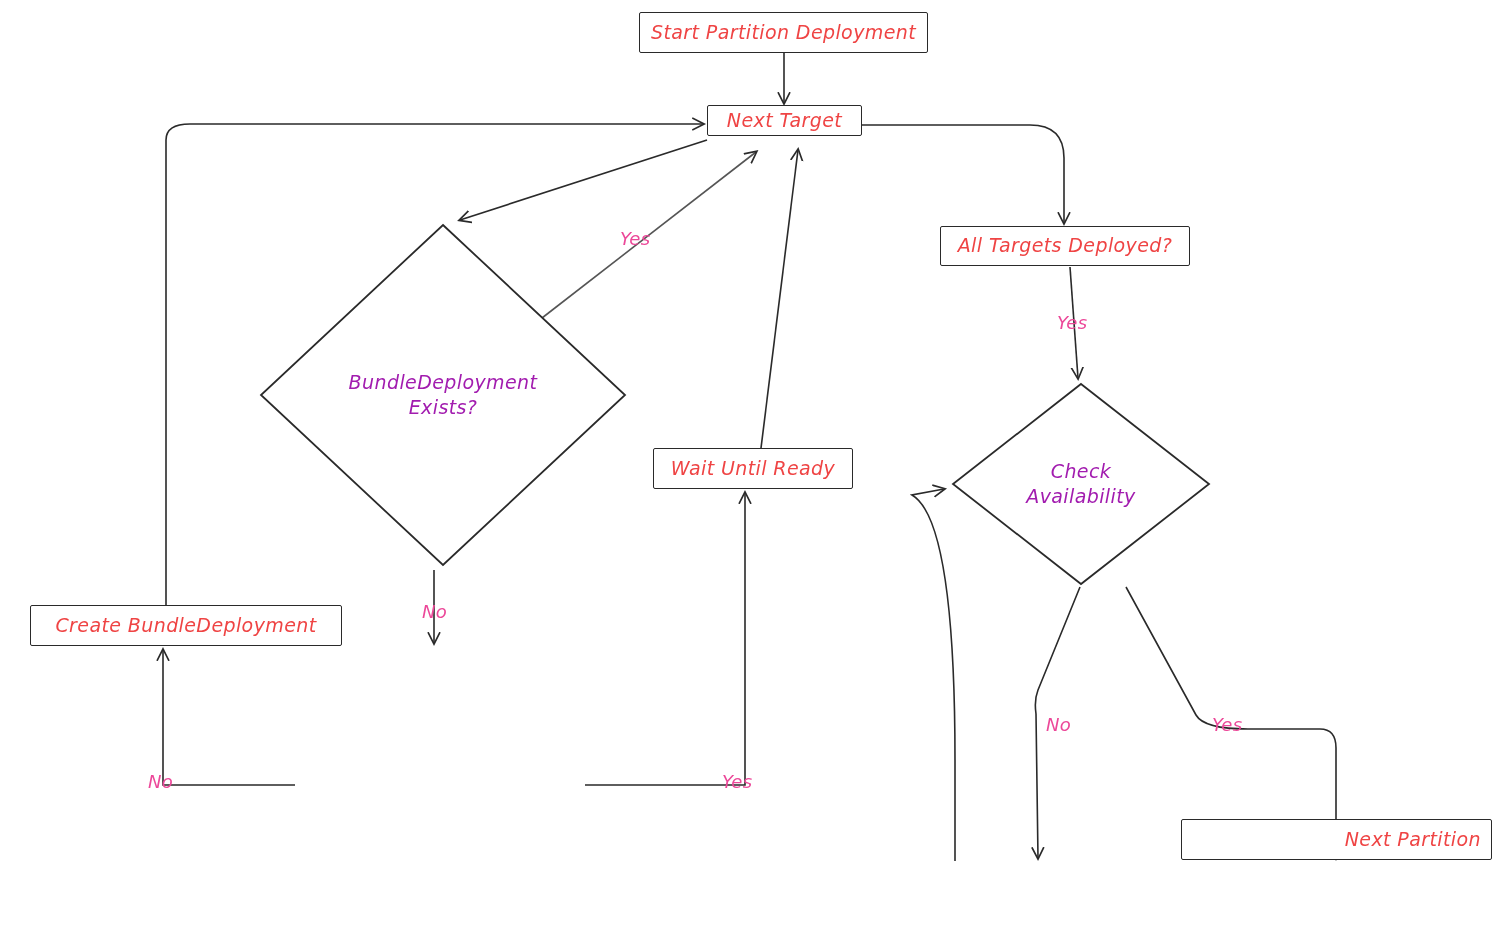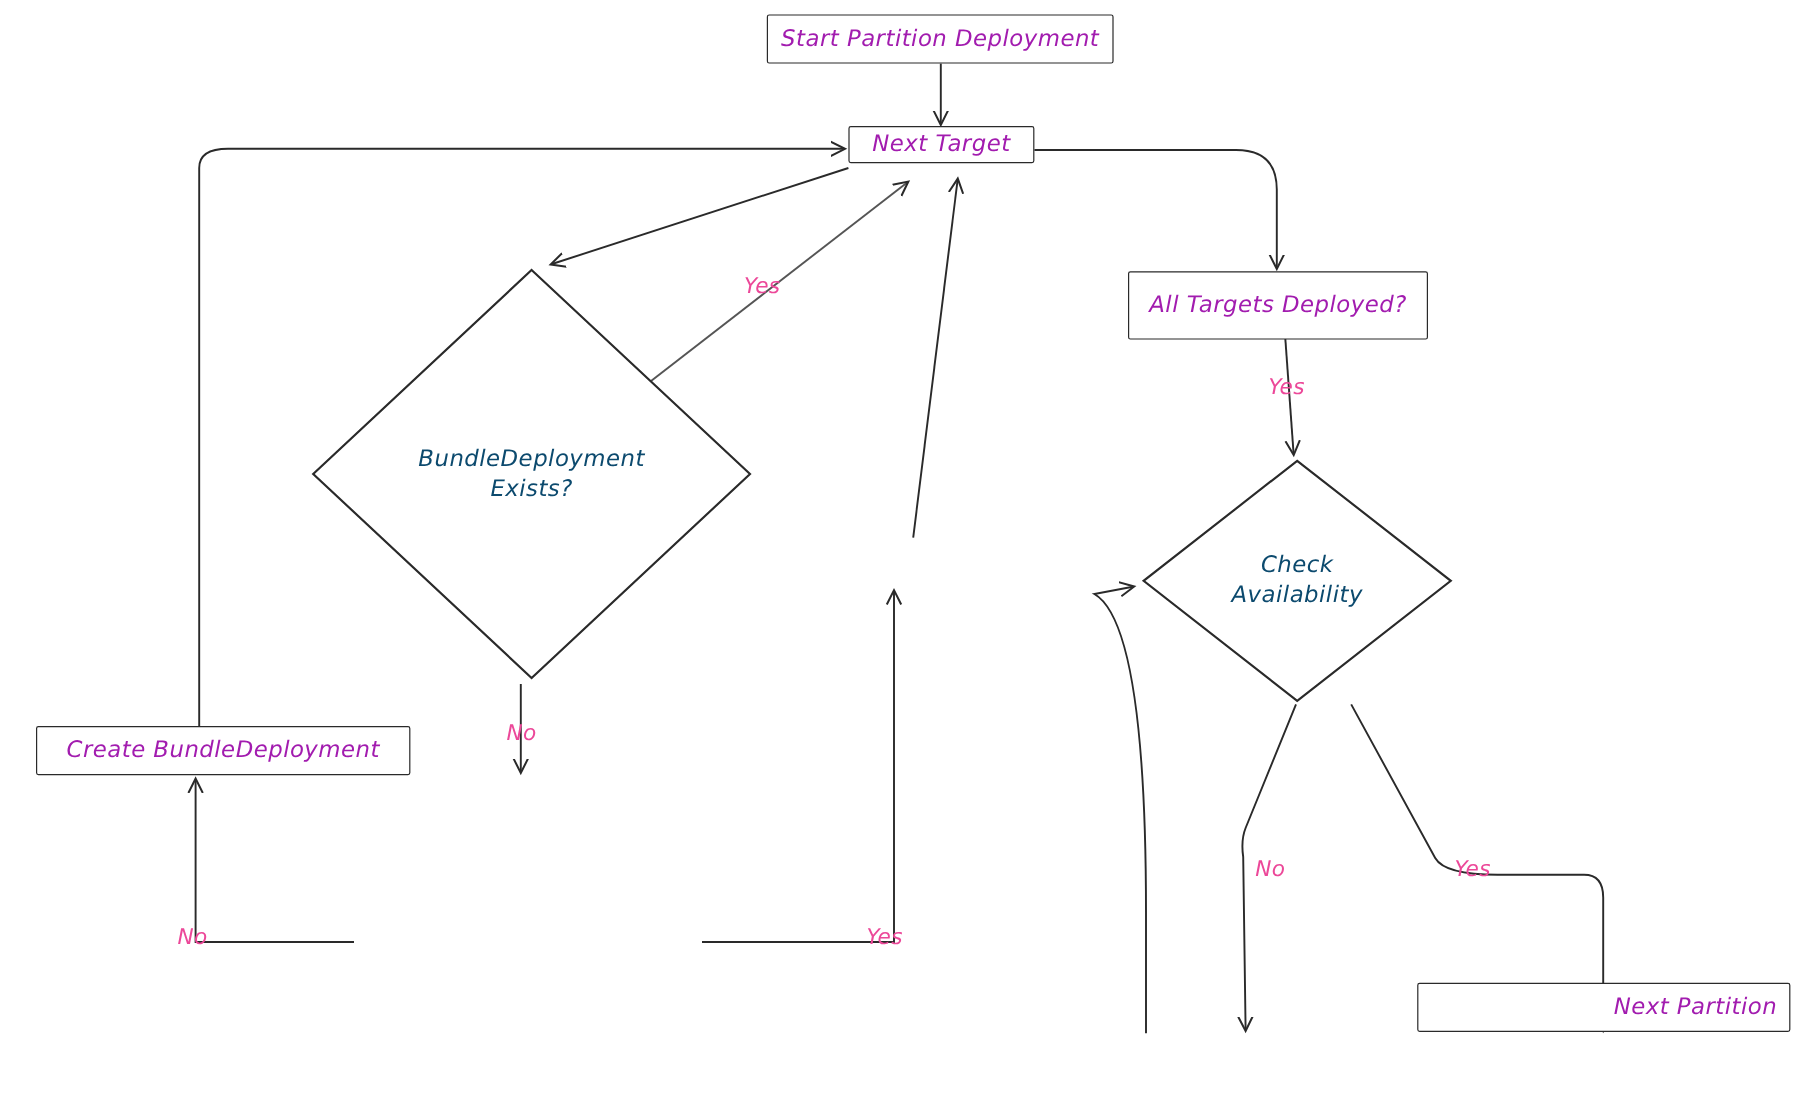--- a/index.html
+++ b/index.html
@@ -22,21 +22,21 @@
     width: 1500px;
     height: 925px;
   }
   .node {
     position: absolute;
     box-sizing: border-box;
     display: flex;
     align-items: center;
     justify-content: center;
     text-align: center;
-    color: #a21caf;
+    color: #ef4444;
     font-style: italic;
     font-size: 19px;
     line-height: 1.25;
     letter-spacing: 0.4px;
   }
   .rect {
     border: 1.6px solid #2a2a2a;
     background: #ffffff;
     border-radius: 2px;
     padding: 4px 10px;
@@ -57,21 +57,21 @@
     top: 0;
     width: 100%;
     height: 100%;
     display: flex;
     align-items: center;
     justify-content: center;
     text-align: center;
     font-style: italic;
     font-size: 19px;
     line-height: 1.3;
-    color: #0c4a6e;
+    color: #a21caf;
     letter-spacing: 0.4px;
     pointer-events: none;
   }
   .edge-label {
     position: absolute;
     font-style: italic;
     font-size: 18px;
     color: #ec4899;
     white-space: nowrap;
     letter-spacing: 0.3px;
@@ -119,24 +119,27 @@
   </svg>
 
   <div class="node rect" style="left:639px; top:12px; width:289px; height:41px;">
     <span>Start Partition Deployment</span>
   </div>
 
   <div class="node rect" style="left:707px; top:105px; width:155px; height:31px;">
     <span>Next Target</span>
   </div>
 
-  <div class="node rect" style="left:940px; top:226px; width:250px; height:57px;">
+  <div class="node rect" style="left:940px; top:226px; width:250px; height:40px;">
     <span>All Targets Deployed?</span>
   </div>
 
+  <div class="node rect" style="left:653px; top:448px; width:200px; height:41px;">
+    <span>Wait Until Ready</span>
+  </div>
 
   <div class="node rect" style="left:10px; top:605px; width:312px; height:41px;margin-left:20px;">
     <span>Create BundleDeployment</span>
   </div>
 
 
   <div class="node rect" style="left:1181px; top:819px; width:311px; height:41px;justify-content:flex-end;">
     <span>Next Partition</span>
   </div>
 

